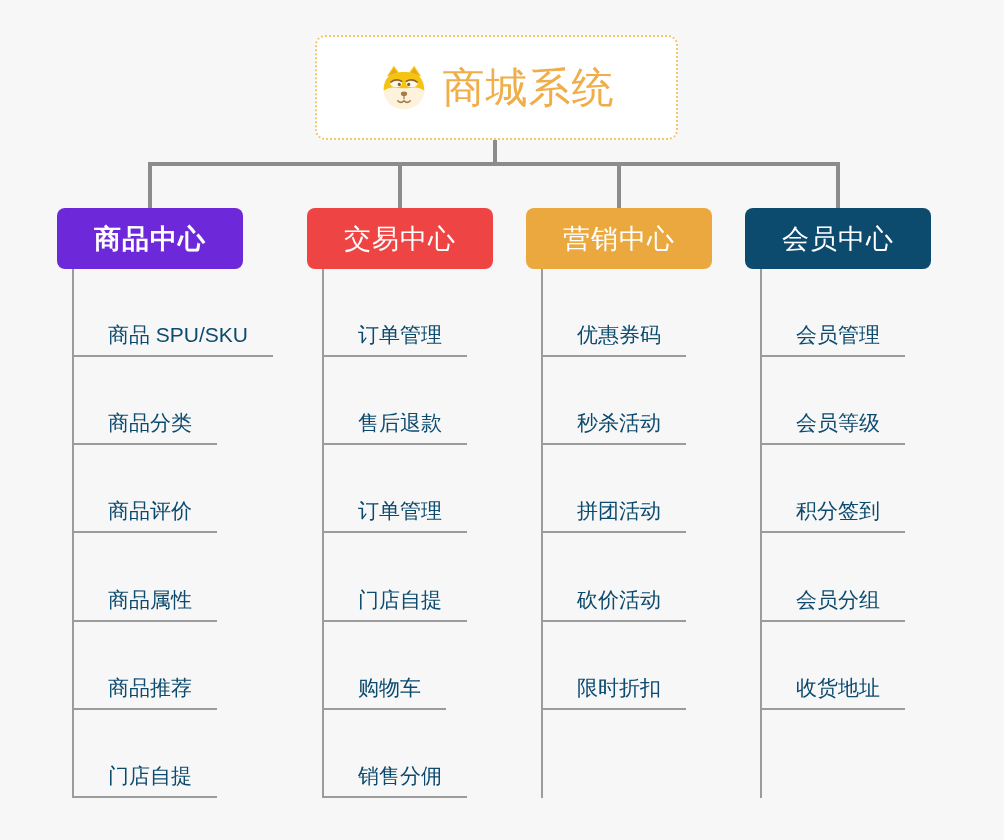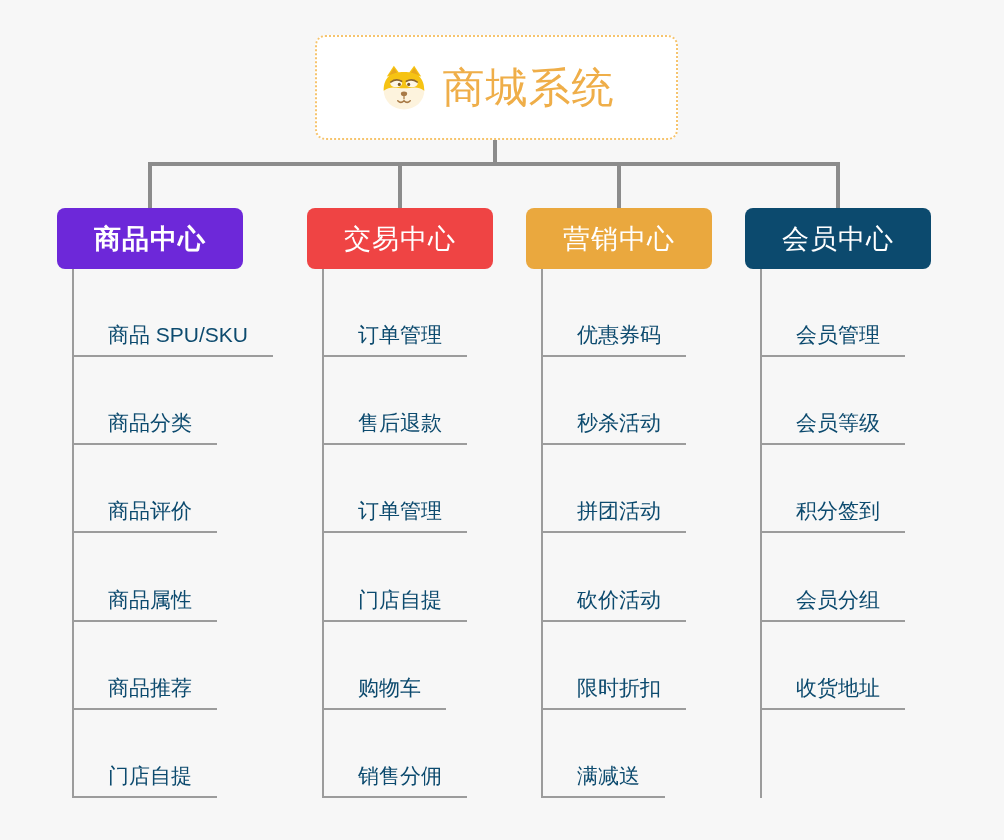--- a/index.html
+++ b/index.html
@@ -116,21 +116,20 @@
       <div class="branch-item">门店自提</div>
       <div class="branch-item">购物车</div>
       <div class="branch-item">销售分佣</div>
     </div>
   <div class="branch-col c2">
       <div class="branch-item">优惠券码</div>
       <div class="branch-item">秒杀活动</div>
       <div class="branch-item">拼团活动</div>
       <div class="branch-item">砍价活动</div>
       <div class="branch-item">限时折扣</div>
-      <div class="branch-item">满减送</div>
     </div>
   <div class="branch-col c3">
       <div class="branch-item">会员管理</div>
       <div class="branch-item">会员等级</div>
       <div class="branch-item">积分签到</div>
       <div class="branch-item">会员分组</div>
       <div class="branch-item">收货地址</div>
     </div>
 
 </div>

